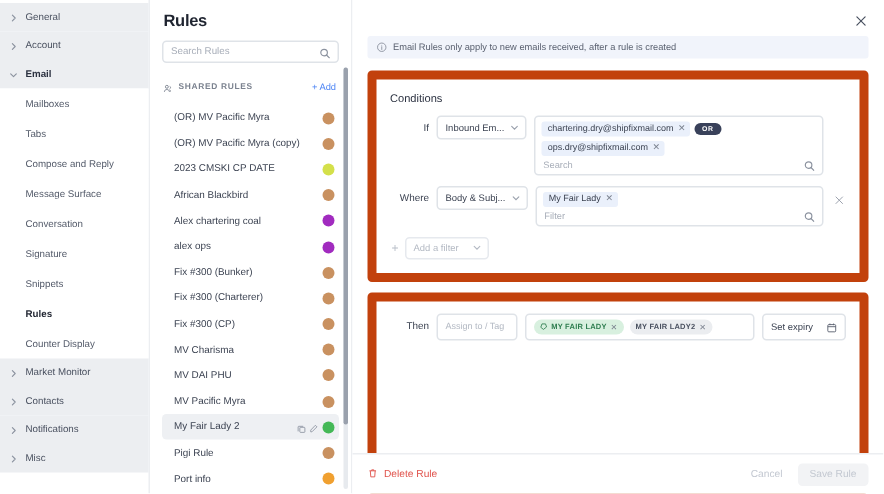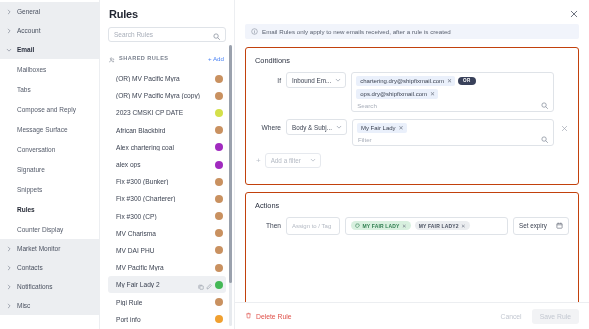--- a/index.html
+++ b/index.html
@@ -112,21 +112,21 @@
   }
   .banner {
     margin-top: 17px;
     height: 15px; background: #f1f4fb; border-radius: 2px;
     display: flex; align-items: center; gap: 4px;
     padding: 0 6px; font-size: 6.2px; color: #5a6170;
   }
   .banner .ic { color: #8b929f; display: flex; }
   .card {
     margin-top: 8px;
-    border: 1px solid #c2410c; border-radius: 3px;
+    border: 6px solid #c2410c; border-radius: 3px;
     padding: 8px 9px 9px 9px;
     flex: 1;
   }
   .sec-title {
     font-size: 7.4px; color: #2b3140; font-weight: normal;
     margin-bottom: 7px;
   }
   .row { display: flex; align-items: flex-start; gap: 5px; margin-bottom: 7px; }
   .row-label {
     font-size: 6.6px; color: #3c4352;
@@ -522,21 +522,20 @@
           <span class="chev">
             <svg width="6" height="6" viewBox="0 0 16 16" fill="none" stroke="currentColor" stroke-width="2" stroke-linecap="round">
                 <polyline points="3,6 8,11 13,6"></polyline>
               </svg>
           </span>
         </div>
       </div>
     </div>
 
     <div class="card actions-card">
-      <div class="sec-title">Actions</div>
       <div class="row" style="margin-bottom:0;">
         <div class="row-label" style="padding-top:5px;">Then</div>
         <div class="then-input">
           <span>Assign to / Tag</span>
         </div>
         <div class="tagfield">
           <div style="display:flex;align-items:center;gap:4px;" id="tag-list">
               <span class="tag green">
                 <span><svg width="5" height="5" viewBox="0 0 16 16" fill="none" stroke="currentColor" stroke-width="1.8" stroke-linecap="round" stroke-linejoin="round">
                     <path d="M2 9.5l2.2-6.5h7.6L14 9.5 8 14.2z"></path>

